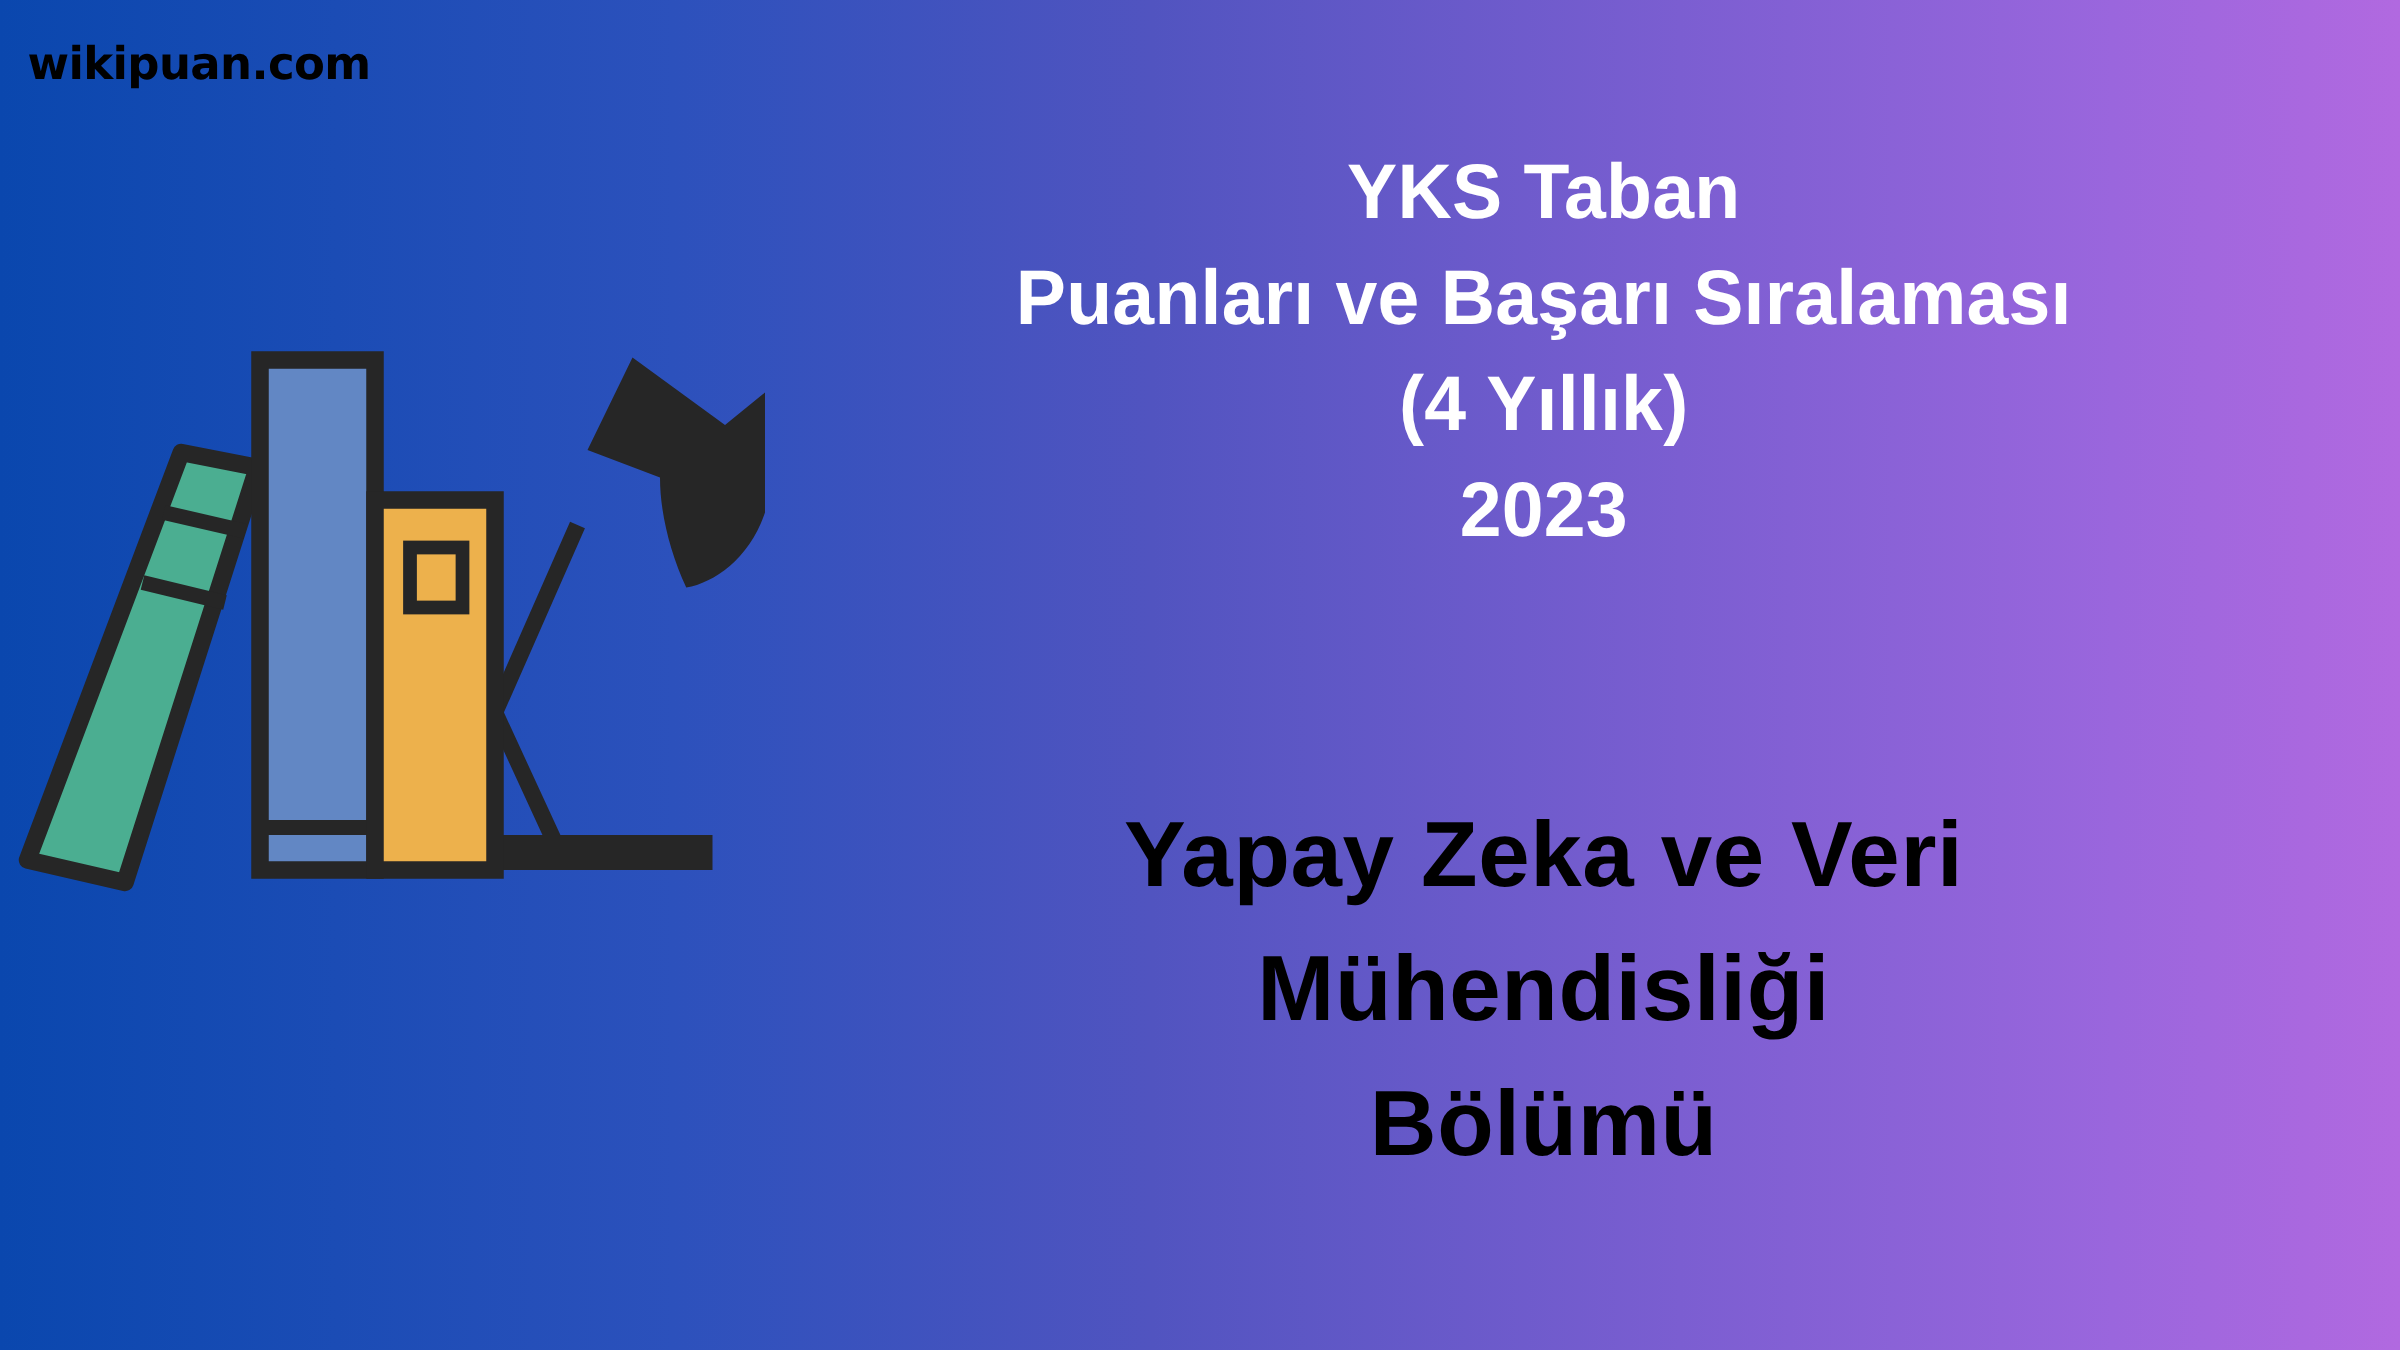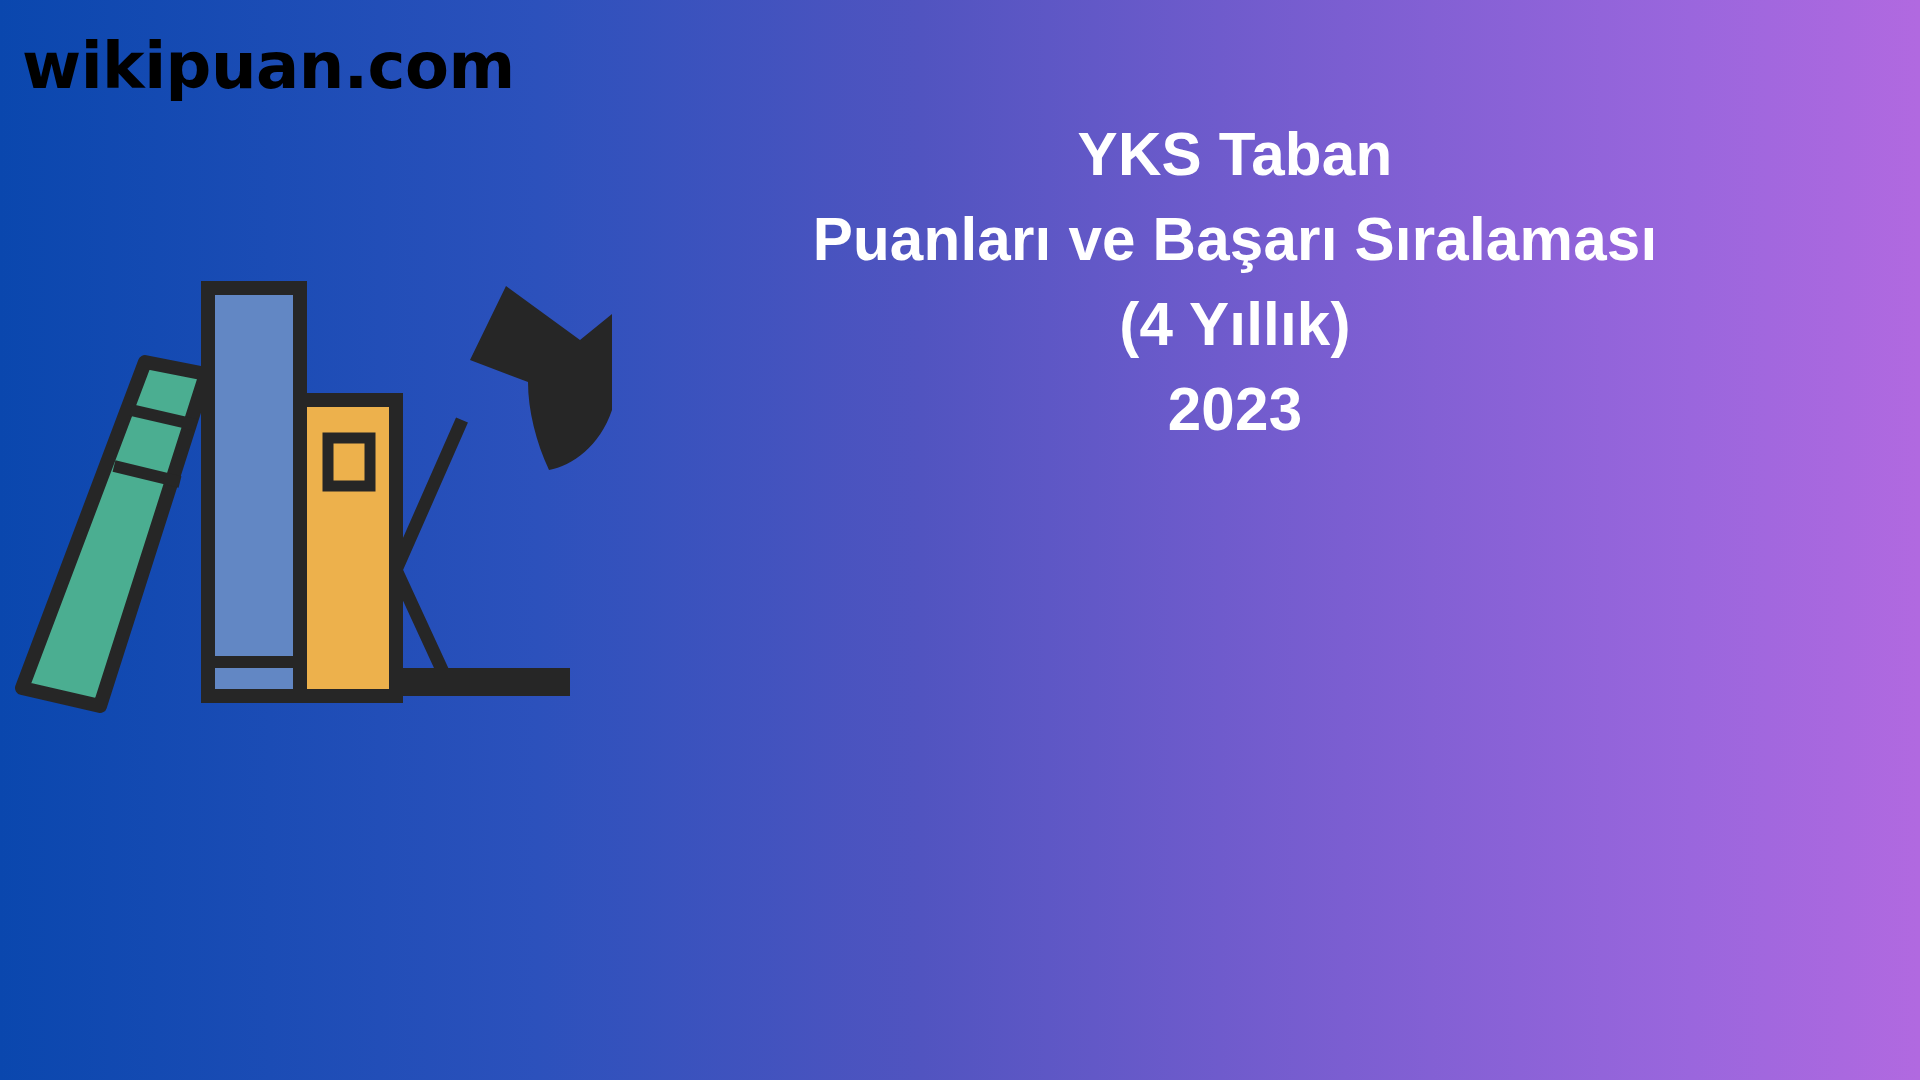--- a/index.html
+++ b/index.html
@@ -16,21 +16,21 @@
     font-family: "Liberation Sans", sans-serif;
   }
 
   
   #watermark {
     position: absolute;
     left: 22px;
     top: 34px;
     font-family: "DejaVu Sans", sans-serif;
     font-weight: 700;
-    font-size: 64px;
+    font-size: 36px;
     line-height: 1;
     color: #000000;
     letter-spacing: -0.5px;
     white-space: nowrap;
   }
 
   
   #illustration {
     position: absolute;
     left: 0px;
@@ -121,15 +121,20 @@
 
   <div id="text-block">
 
     <div id="main-title">
       <span class="tl">YKS Taban</span>
       <span class="tl">Puanları ve Başarı Sıralaması</span>
       <span class="tl">(4 Yıllık)</span>
       <span class="tl">2023</span>
     </div>
 
+    <div id="dept-title">
+      <span class="dl">Yapay Zeka ve Veri</span>
+      <span class="dl">Mühendisliği</span>
+      <span class="dl">Bölümü</span>
+    </div>
 
   </div>
 </div>
 
 </body></html>

